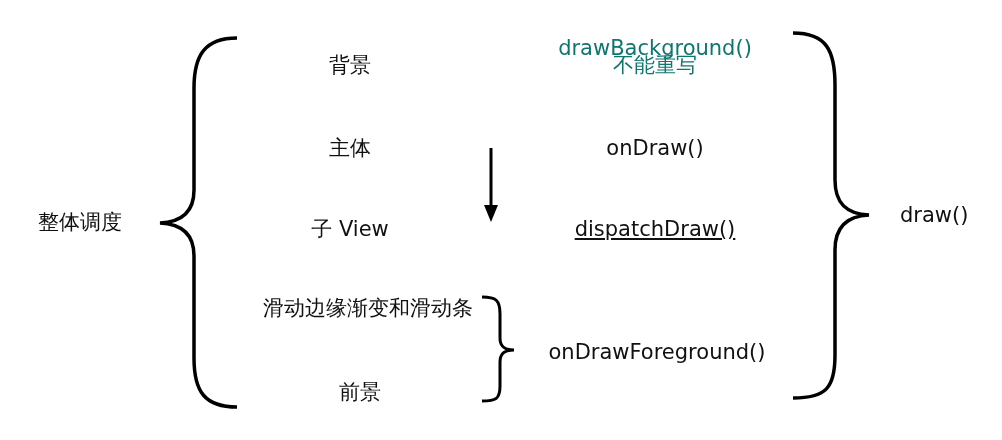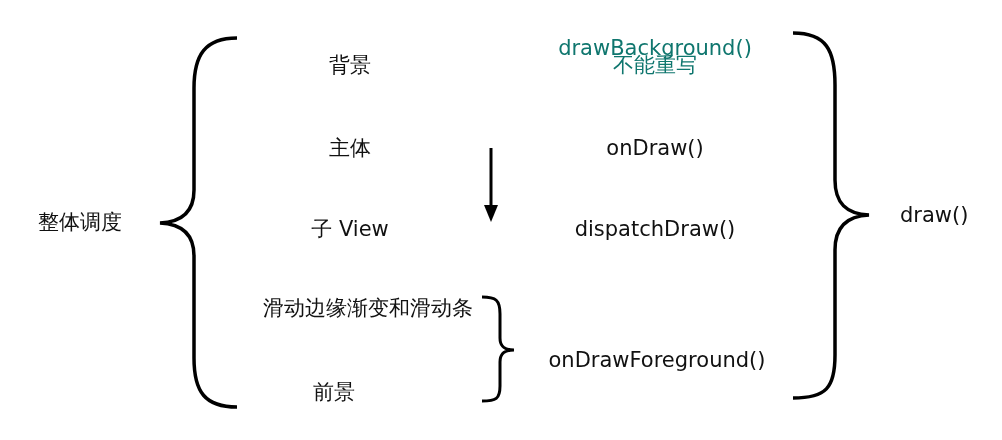--- a/index.html
+++ b/index.html
@@ -26,21 +26,21 @@
 
   <path d="M793,33 C826,33 835,50 835,85 L835,180 C835,203 846,214 869,215 C846,216 835,228 835,250 L835,355 C835,388 826,398 793,398" fill="none" stroke="#000" stroke-width="3.5"></path>
 </svg>
 
 <div class="lbl" style="left:38px; top:212px;">整体调度</div>
 
 <div class="lbl c" style="left:350px; top:56px;font-family:Liberation Mono, monospace;">背景</div>
 <div class="lbl c" style="left:350px; top:138px;text-align:right;">主体</div>
 <div class="lbl c" style="left:350px; top:219px;">子 View</div>
 <div class="lbl c" style="left:368px; top:298px;">滑动边缘渐变和滑动条</div>
-<div class="lbl c" style="left:334px; top:382px;text-align:right;">前景</div>
+<div class="lbl c" style="left:360px; top:382px;text-align:right;">前景</div>
 
 <div class="lbl c red" style="left:655px; top:38px;">drawBackground()</div>
 <div class="lbl c red" style="left:655px; top:55px;">不能重写</div>
 <div class="lbl c" style="left:655px; top:138px;text-align:center;">onDraw()</div>
-<div class="lbl c" style="left:655px; top:219px;">dispatchDraw()</div>
-<div class="lbl c" style="left:657px; top:342px;margin-top:8px;">onDrawForeground()</div>
+<div class="lbl c" style="left:655px; top:219px;text-decoration:underline;">dispatchDraw()</div>
+<div class="lbl c" style="left:657px; top:342px;">onDrawForeground()</div>
 
 <div class="lbl" style="left:900px; top:205px;text-align:center;">draw()</div>
 
 </body></html>

